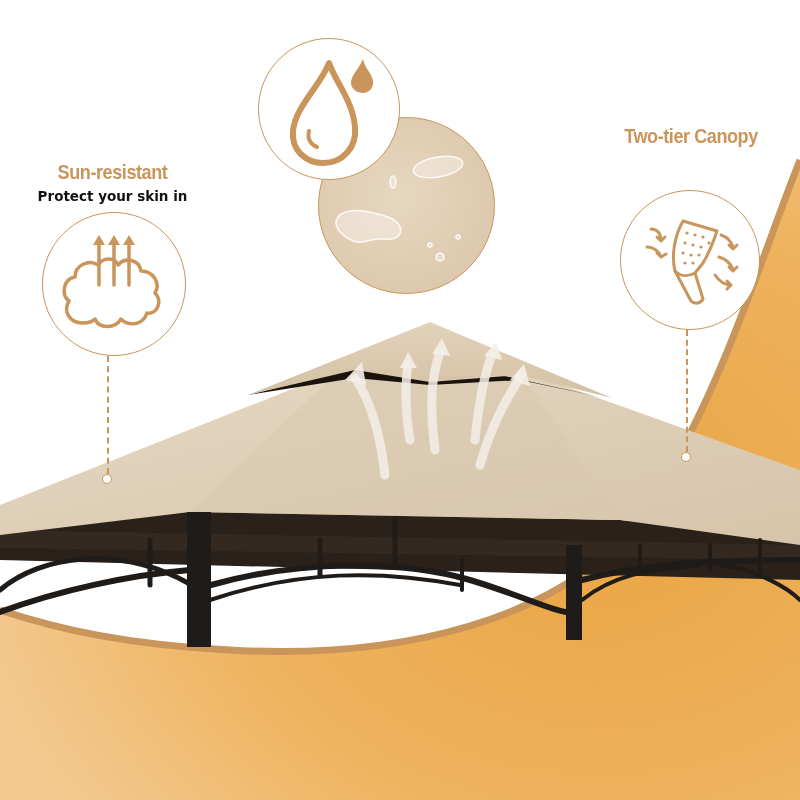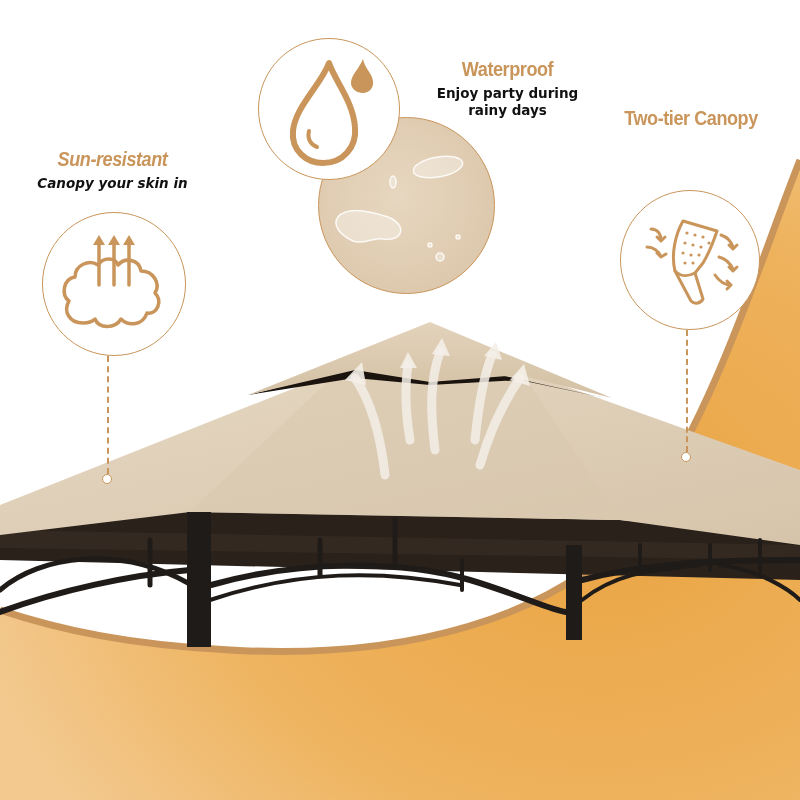--- a/index.html
+++ b/index.html
@@ -88,60 +88,53 @@
     <g fill="rgba(255,255,255,0.35)" stroke="rgba(255,255,255,0.85)" stroke-width="1.5">
       <ellipse cx="120" cy="50" rx="25" ry="10" transform="rotate(-10 120 50)"></ellipse>
       <path d="M20,100 C30,88 55,95 70,100 C90,108 85,125 65,122 C55,120 45,128 35,124 C22,118 14,108 20,100 Z"></path>
       <ellipse cx="75" cy="65" rx="3" ry="6"></ellipse>
       <circle cx="122" cy="140" r="4"></circle>
       <circle cx="112" cy="128" r="2"></circle>
       <circle cx="140" cy="120" r="2"></circle>
     </g>
   </svg>
 
-  <div class="feature" style="left:20px;top:148px;width:185px;font-style:italic;">
+  <div class="feature" style="left:20px;top:161px;width:185px;">
     <div class="title">Sun-resistant</div>
     <div class="desc">
-      <div>Canopy your skin in</div>
+      <div>Protect your skin in</div>
     </div>
   </div>
   <div class="icon-circle" style="left:42px;top:212px;width:142px;height:142px;">
     <svg width="142" height="142" viewBox="0 0 142 142">
       <g fill="none" stroke="#c9955a" stroke-width="3.5" stroke-linejoin="round" stroke-linecap="round">
         <path d="M40,110 C26,110 20,98 26,88 C18,82 20,66 32,64 C32,52 46,46 55,52 C60,44 72,44 75,52 C82,44 96,46 98,58 C110,58 118,70 112,80 C120,88 114,102 104,100 C100,112 86,114 78,106 C72,116 56,116 52,106 C48,110 44,110 40,110 Z"></path>
         <line x1="56" y1="72" x2="56" y2="30"></line>
         <line x1="71" y1="72" x2="71" y2="30"></line>
         <line x1="86" y1="72" x2="86" y2="30"></line>
       </g>
       <g fill="#c9955a">
         <polygon points="50,32 56,22 62,32"></polygon>
         <polygon points="65,32 71,22 77,32"></polygon>
         <polygon points="80,32 86,22 92,32"></polygon>
       </g>
     </svg>
   </div>
   <div class="dash" style="left:107px;top:356px;height:118px;"></div>
   <div class="dot" style="left:102px;top:474px;"></div>
 
-  <div class="feature" style="left:415px;top:58px;width:185px;">
-    <div class="title">Waterproof</div>
-    <div class="desc">
-      <div>Enjoy party during</div>
-      <div>rainy days</div>
-    </div>
-  </div>
   <div class="icon-circle" style="left:258px;top:38px;width:140px;height:140px;">
     <svg width="140" height="140" viewBox="0 0 140 140">
       <path d="M70,24 C62,46 36,68 34,92 C32,112 48,124 64,124 C84,124 98,108 96,88 C94,62 76,42 70,24 Z" fill="none" stroke="#c9955a" stroke-width="6" stroke-linejoin="round"></path>
       <path d="M50,92 C48,100 52,106 58,108" fill="none" stroke="#c9955a" stroke-width="4" stroke-linecap="round"></path>
       <path d="M104,20 C100,30 92,36 92,44 C92,50 98,54 104,54 C110,54 115,49 114,42 C113,34 106,30 104,20 Z" fill="#c9955a"></path>
     </svg>
   </div>
 
-  <div class="feature" style="left:596px;top:107px;width:190px;">
+  <div class="feature" style="left:596px;top:125px;width:190px;">
     <div class="title">Two-tier Canopy</div>
   </div>
   <div class="icon-circle" style="left:620px;top:190px;width:138px;height:138px;">
     <svg width="138" height="138" viewBox="0 0 138 138">
       <g fill="none" stroke="#c9955a" stroke-width="3" stroke-linecap="round" stroke-linejoin="round">
         <path d="M62,30 L96,40 C92,52 88,62 82,72 L74,82 L82,108 C80,112 74,114 70,110 L54,80 C50,64 54,44 62,30 Z"></path>
         <path d="M74,82 C66,86 60,86 54,80"></path>
         <path d="M30,38 C36,38 40,42 40,50 M36,46 L40,50 L44,46"></path>
         <path d="M26,56 C32,56 38,60 40,66 M36,62 L40,66 L45,63"></path>
         <path d="M100,44 C106,46 110,50 112,56 M108,54 L112,58 L116,54"></path>

